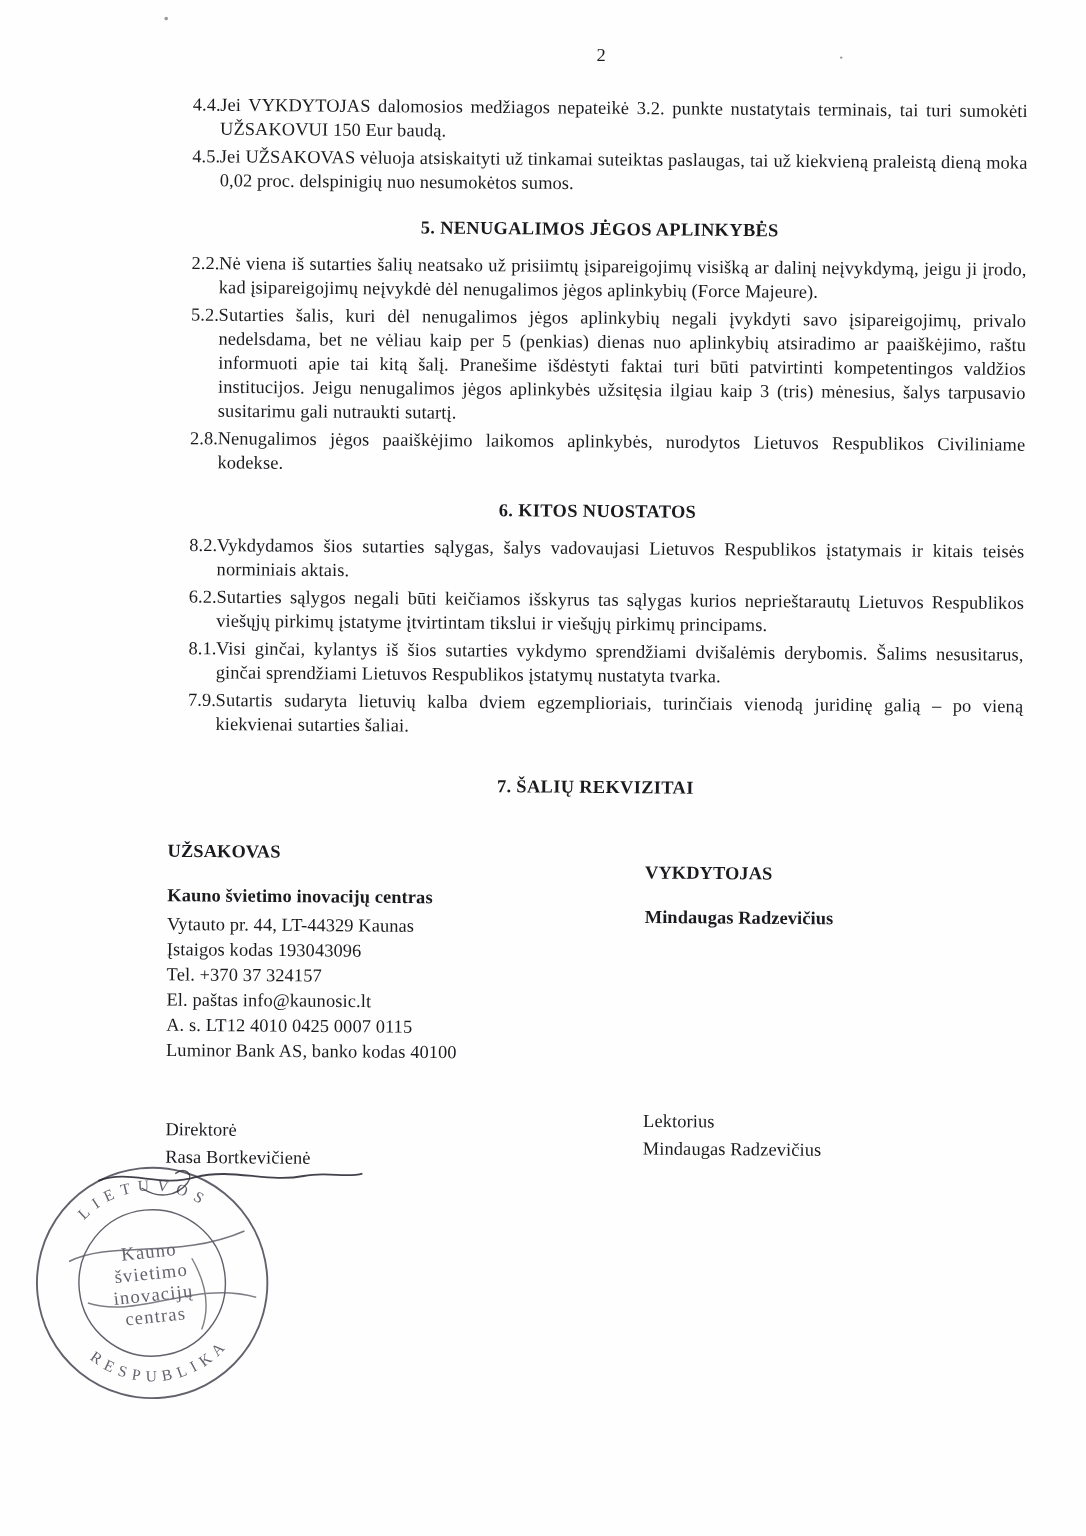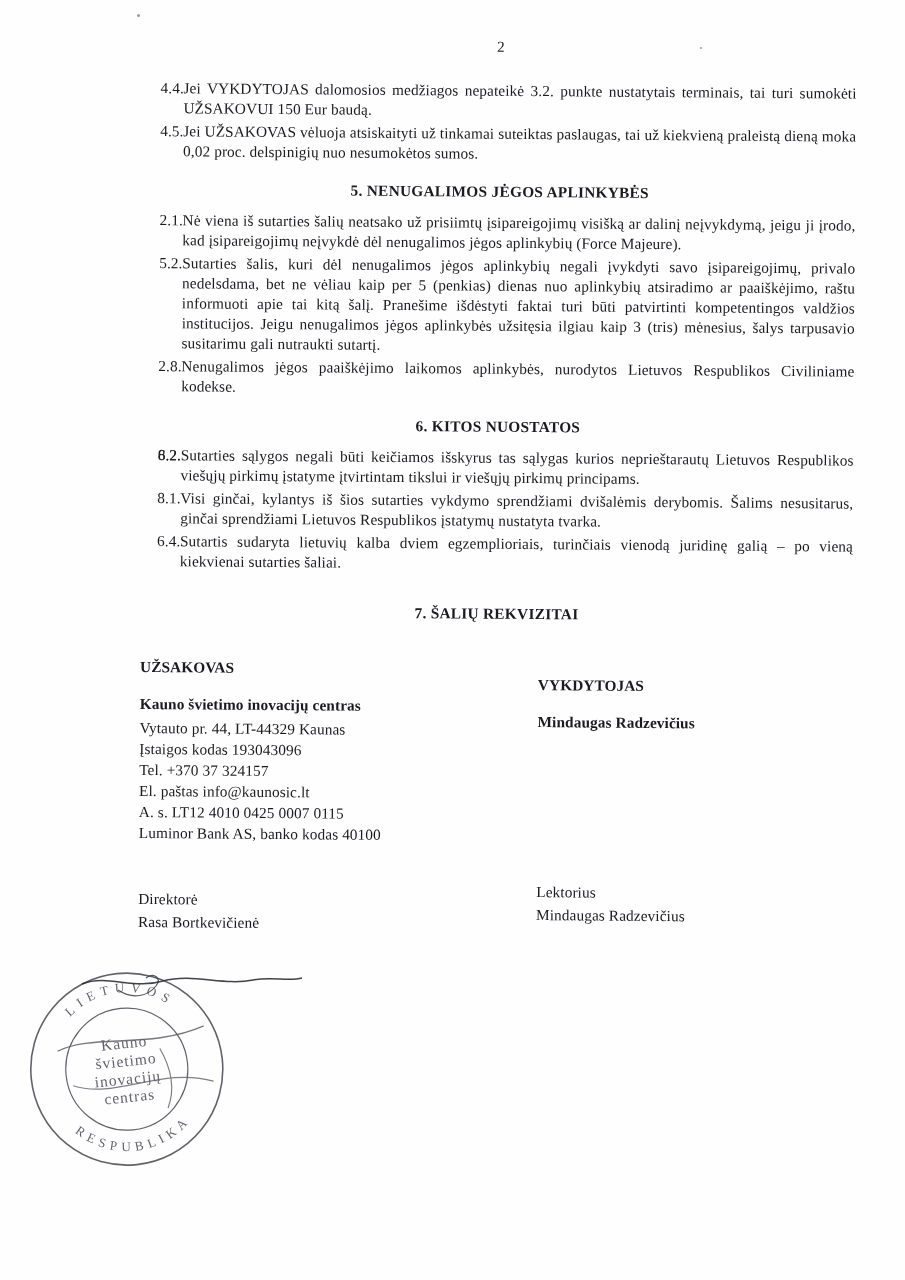--- a/index.html
+++ b/index.html
@@ -126,47 +126,48 @@
       <span>Jei VYKDYTOJAS dalomosios medžiagos nepateikė 3.2. punkte nustatytais terminais, tai turi sumokėti UŽSAKOVUI 150 Eur baudą.</span>
     </div>
     <div class="clause">
       <span class="num">4.5.</span>
       <span>Jei UŽSAKOVAS vėluoja atsiskaityti už tinkamai suteiktas paslaugas, tai už kiekvieną praleistą dieną moka 0,02 proc. delspinigių nuo nesumokėtos sumos.</span>
     </div>
 
     <div class="section-heading">5. NENUGALIMOS JĖGOS APLINKYBĖS</div>
 
     <div class="clause">
-      <span class="num">2.1.</span>
+      <span class="num">2.2.</span>
       <span>Nė viena iš sutarties šalių neatsako už prisiimtų įsipareigojimų visišką ar dalinį neįvykdymą, jeigu ji įrodo, kad įsipareigojimų neįvykdė dėl nenugalimos jėgos aplinkybių (Force Majeure).</span>
     </div>
     <div class="clause">
       <span class="num">5.2.</span>
       <span>Sutarties šalis, kuri dėl nenugalimos jėgos aplinkybių negali įvykdyti savo įsipareigojimų, privalo nedelsdama, bet ne vėliau kaip per 5 (penkias) dienas nuo aplinkybių atsiradimo ar paaiškėjimo, raštu informuoti apie tai kitą šalį. Pranešime išdėstyti faktai turi būti patvirtinti kompetentingos valdžios institucijos. Jeigu nenugalimos jėgos aplinkybės užsitęsia ilgiau kaip 3 (tris) mėnesius, šalys tarpusavio susitarimu gali nutraukti sutartį.</span>
     </div>
     <div class="clause">
       <span class="num">2.8.</span>
       <span>Nenugalimos jėgos paaiškėjimo laikomos aplinkybės, nurodytos Lietuvos Respublikos Civiliniame kodekse.</span>
     </div>
 
     <div class="section-heading">6. KITOS NUOSTATOS</div>
 
     <div class="clause">
       <span class="num">8.2.</span>
+      <span>Vykdydamos šios sutarties sąlygas, šalys vadovaujasi Lietuvos Respublikos įstatymais ir kitais teisės norminiais aktais.</span>
     </div>
     <div class="clause">
       <span class="num">6.2.</span>
       <span>Sutarties sąlygos negali būti keičiamos išskyrus tas sąlygas kurios neprieštarautų Lietuvos Respublikos viešųjų pirkimų įstatyme įtvirtintam tikslui ir viešųjų pirkimų principams.</span>
     </div>
     <div class="clause">
       <span class="num">8.1.</span>
       <span>Visi ginčai, kylantys iš šios sutarties vykdymo sprendžiami dvišalėmis derybomis. Šalims nesusitarus, ginčai sprendžiami Lietuvos Respublikos įstatymų nustatyta tvarka.</span>
     </div>
     <div class="clause">
-      <span class="num">6.4.</span>
+      <span class="num">7.9.</span>
       <span>Sutartis sudaryta lietuvių kalba dviem egzemplioriais, turinčiais vienodą juridinę galią – po vieną kiekvienai sutarties šaliai.</span>
     </div>
 
     <div class="section-heading big-gap">7. ŠALIŲ REKVIZITAI</div>
 
     <div class="parties">
 
       <div class="party-left">
         <div class="party-label">UŽSAKOVAS</div>
         <div class="party-name">Kauno švietimo inovacijų centras</div>

